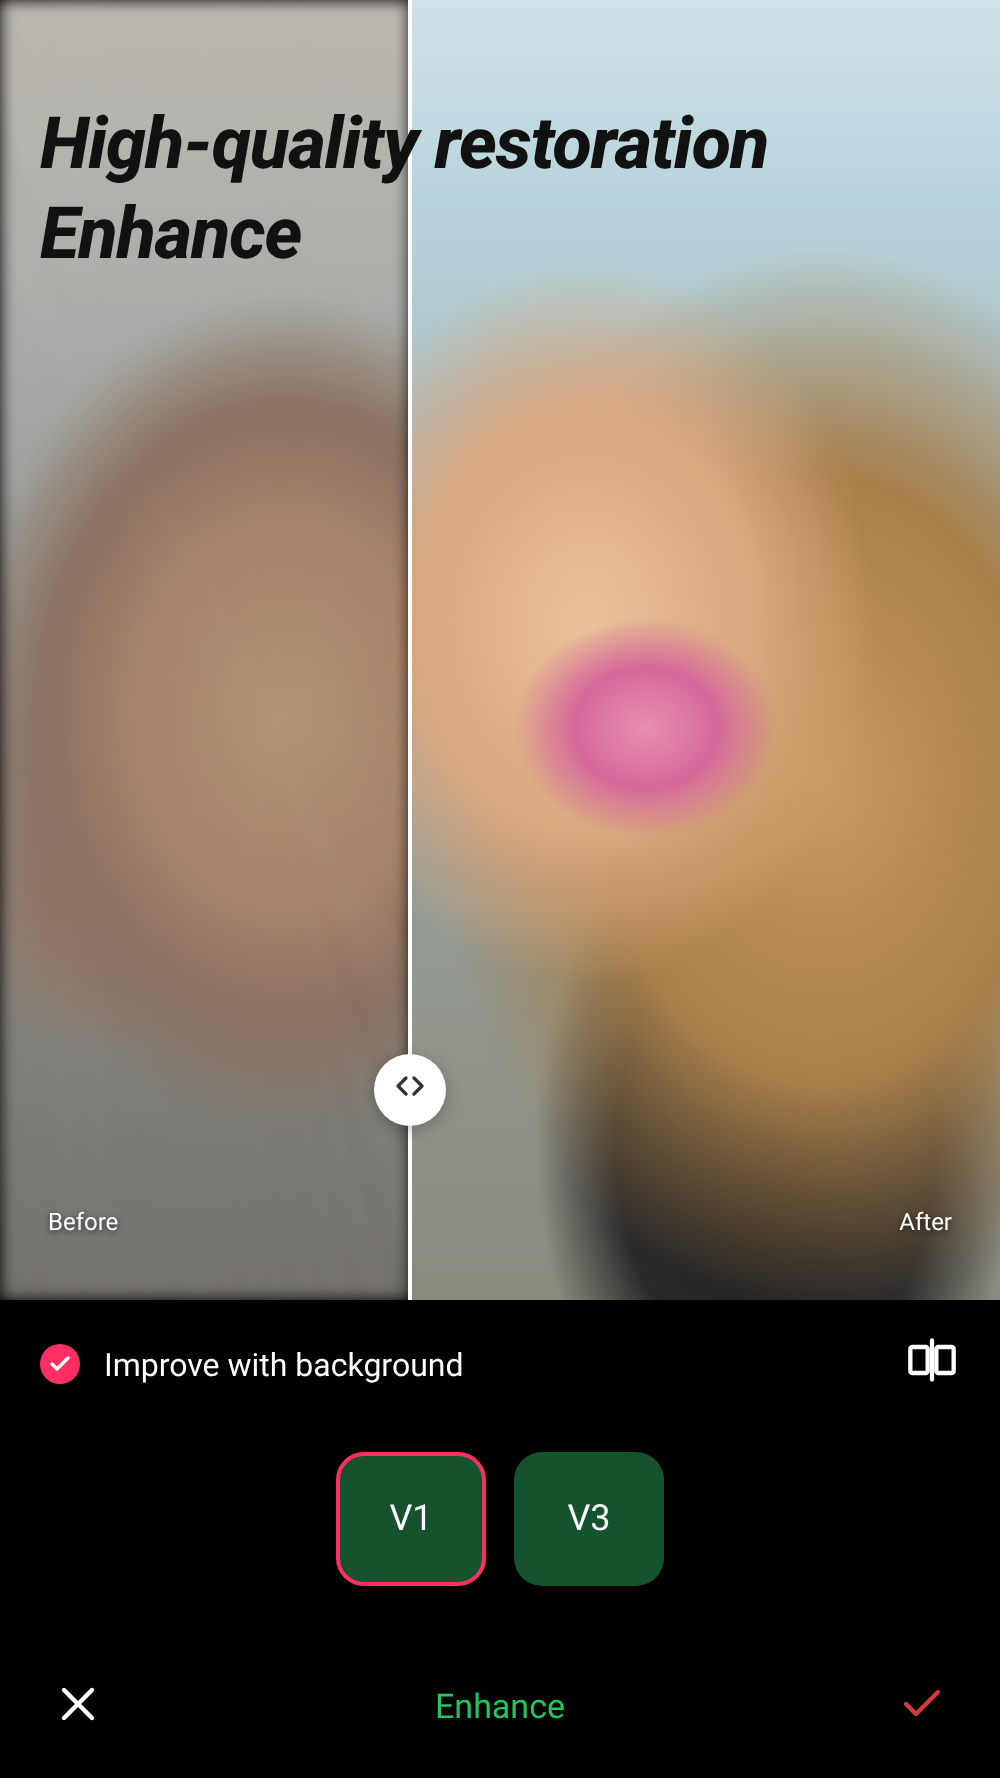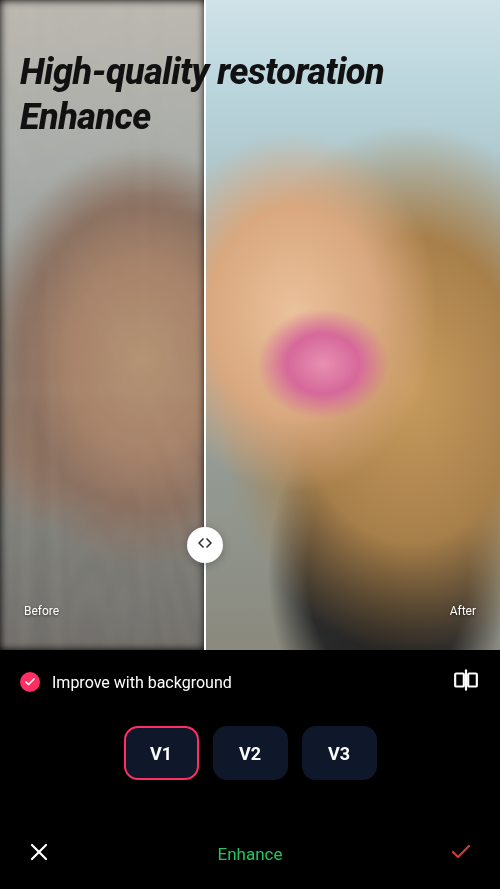--- a/index.html
+++ b/index.html
@@ -126,28 +126,28 @@
     .compare-btn svg { width: 26px; height: 26px; }
 
     .versions {
       display: flex;
       gap: 14px;
       padding: 20px 20px 8px 20px;
       justify-content: center;
     }
     .vbtn {
       width: 75px;
-      height: 54px;
+      height: 67px;
       border-radius: 14px;
-      background: #0f172a;
+      background: #14532d;
       display: flex;
       align-items: center;
       justify-content: center;
       font-size: 18px;
-      font-weight: 700;
+      font-weight: 400;
       color: #fff;
       border: 2px solid transparent;
     }
     .vbtn.selected { border-color: #ff2e63; }
 
     .bottom-bar {
       margin-top: auto;
       display: flex;
       align-items: center;
       justify-content: space-between;
@@ -203,23 +203,20 @@
         </svg>
       </span>
     </div>
   </div>
 
   <div class="versions">
     <div class="vbtn selected">
       <span>V1</span>
     </div>
     <div class="vbtn">
-      <span>V2</span>
-    </div>
-    <div class="vbtn">
       <span>V3</span>
     </div>
   </div>
 
   <div class="bottom-bar">
     <div class="icon-btn">
       <span>
         <svg viewBox="0 0 24 24" fill="none" stroke="#fff" stroke-width="2.2" stroke-linecap="round">
           <line x1="5" y1="5" x2="19" y2="19"></line>
             <line x1="19" y1="5" x2="5" y2="19"></line>

